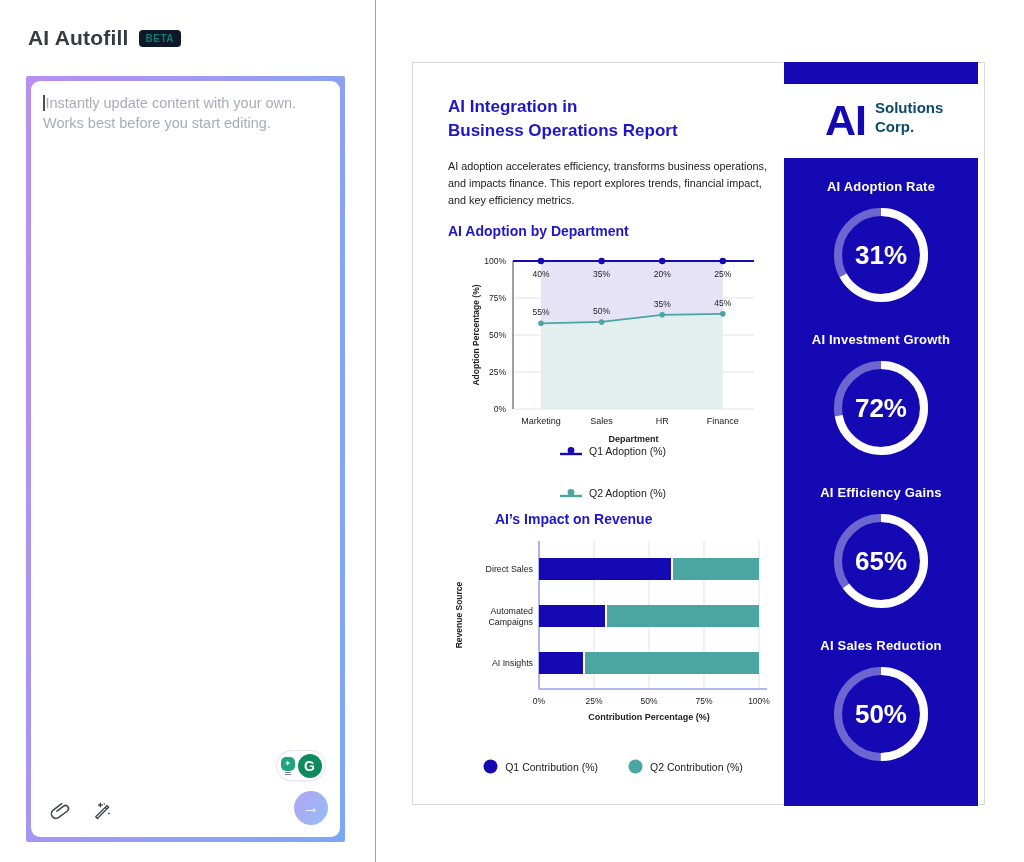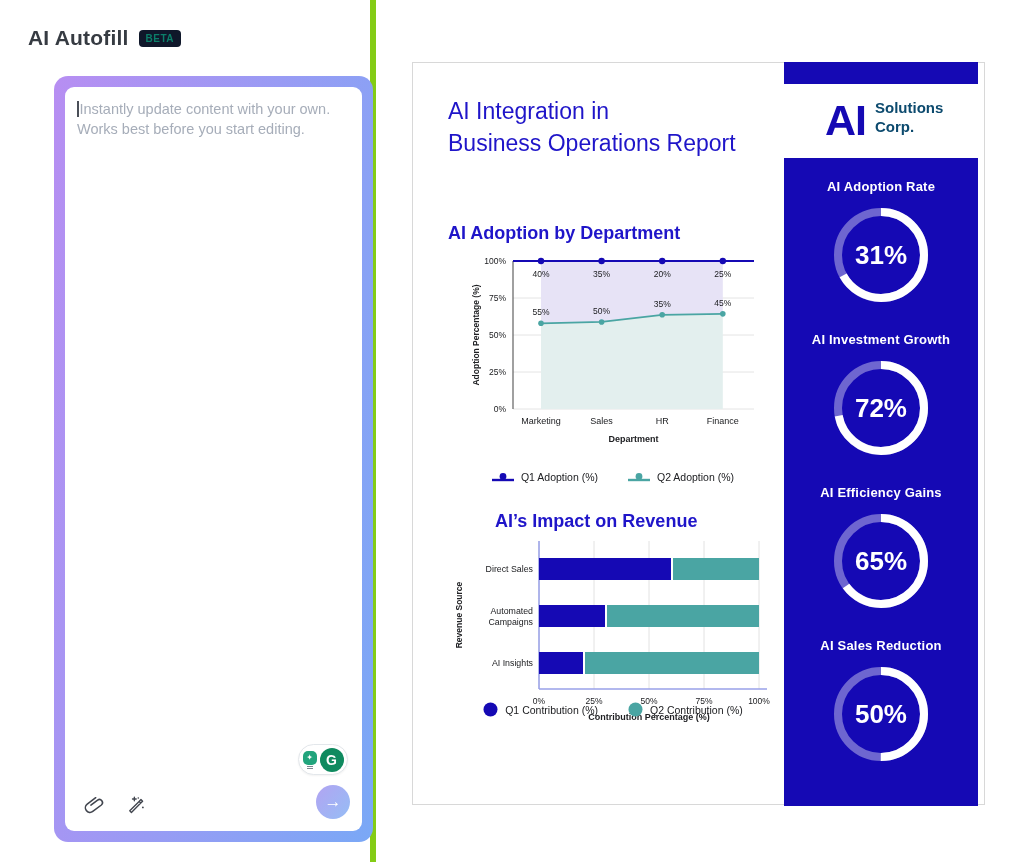--- a/index.html
+++ b/index.html
@@ -1,25 +1,25 @@
 <!DOCTYPE html>
 <html><head>
 <meta charset="utf-8">
 <style>
   * { margin:0; padding:0; box-sizing:border-box; }
   html,body { width:1024px; height:862px; background:#fff; font-family:"Liberation Sans", sans-serif; overflow:hidden; }
 
   
-  .left-panel { position:absolute; left:0; top:0; width:376px; height:862px; background:#fff; border-right:6px solid #84cc16; }
+  .left-panel { position:absolute; left:0; top:0; width:376px; height:862px; background:#fff; border-right:1px solid #84cc16; }
   .panel-header { position:absolute; left:28px; top:26px; display:flex; align-items:center; gap:10px; }
   .panel-title { font-size:21px; font-weight:bold; color:#363b42; letter-spacing:.2px; }
   .beta-badge { background:#0f172a; color:#0b7e69; font-size:10px; font-weight:bold; letter-spacing:.5px; padding:3px 7px; border-radius:4px; }
 
-  .input-wrap { position:absolute; left:26px; top:76px; width:319px; height:766px; border-radius:14px; padding:11px;
-                background:linear-gradient(100deg,#b78ef2,#7aa8f6);margin-left:28px; }
+  .input-wrap { position:absolute; left:26px; top:76px; width:319px; height:766px; border-radius:2px; padding:5px;
+                background:linear-gradient(100deg,#b78ef2,#7aa8f6); }
   .input-inner { position:relative; width:100%; height:100%; background:#fff; border-radius:9px; }
   .placeholder { position:absolute; left:12px; top:12px; right:14px; color:#a6adb9; font-size:14.5px; line-height:1.38; }
   .caret { display:inline-block; width:1.5px; height:16px; background:#4a4f58; vertical-align:-3px; margin-right:1px; }
 
   .grammarly-pill { position:absolute; right:14px; bottom:56px; width:50px; height:31px; background:#fff;
                     border:1px solid #e3e7eb; border-radius:16px; display:flex; align-items:center; justify-content:center; gap:2px;
                     box-shadow:0 1px 2px rgba(0,0,0,.05); }
   .bulb { position:relative; width:15px; height:22px; }
   .bulb-head { position:absolute; left:0; top:2px; width:14px; height:14px; background:#21a47c; border-radius:5px;
                display:flex; align-items:center; justify-content:center; color:#fff; font-size:8px; }
@@ -35,32 +35,32 @@
 
   
   .canvas { position:absolute; left:377px; top:0; width:647px; height:862px; background:#fff; }
   .page { position:absolute; left:35px; top:62px; width:573px; height:743px; background:#fff; border:1px solid #d8d8d8; }
 
   .top-bar { position:absolute; left:371px; top:-1px; width:194px; height:22px; background:var(--blue); }
   .brand { position:absolute; left:412px; top:36px; display:flex; align-items:flex-start; gap:9px; }
   .brand-logo { font-size:43px; font-weight:800; color:var(--blue); letter-spacing:-1px; line-height:1; }
   .brand-name { font-size:15px; font-weight:bold; color:#0c4a6e; line-height:1.25; }
 
-  .doc-title { position:absolute; left:35px; top:32px; font-size:23px; font-weight:normal; color:var(--hblue); line-height:1.4; }
+  .doc-title { position:absolute; left:35px; top:32px; font-size:17px; font-weight:bold; color:var(--hblue); line-height:1.4; }
   .doc-intro { position:absolute; left:35px; top:95px; width:326px; font-size:10.8px; color:#202124; line-height:1.58; }
-  .section-heading { position:absolute; font-size:18px; font-weight:bold; color:var(--hblue); }
+  .section-heading { position:absolute; font-size:14px; font-weight:bold; color:var(--hblue); }
   #sec1 { left:35px; top:160px; }
   #sec2 { left:35px; top:448px;margin-left:47px; }
 
   #line-chart { position:absolute; left:35px; top:184px; }
   #bar-chart  { position:absolute; left:35px; top:470px; }
 
   .legend { position:absolute; left:35px; width:330px; display:flex; justify-content:center; gap:30px; align-items:center; }
-  #line-legend { top:408px; }
-  #bar-legend  { top:639px; }
+  #line-legend { top:382px;flex-direction:column; }
+  #bar-legend  { top:696px; }
   .legend-item { display:flex; align-items:center; gap:7px; font-size:10.5px; color:#202124; }
 
   
   .stat-sidebar { position:absolute; left:371px; top:95px; width:194px; height:648px; background:var(--blue);
                   display:flex; flex-direction:column; align-items:center; padding-top:21px; }
   .stat { height:153px; display:flex; flex-direction:column; align-items:center; }
   .stat-label { color:#fff; font-size:13px; font-weight:bold; letter-spacing:.2px; }
   .ring-box { position:relative; width:96px; height:96px; margin-top:13px; }
   .ring-value { position:absolute; inset:0; display:flex; align-items:center; justify-content:center;
                 color:#fff; font-size:26px; font-weight:bold; }
@@ -125,20 +125,21 @@
         <span>Solutions</span><br>
         <span>Corp.</span>
       </span>
     </div>
 
     <div class="doc-title">
       <span>AI Integration in</span><br>
       <span>Business Operations Report</span>
     </div>
 
+    <div class="doc-intro">AI adoption accelerates efficiency, transforms business operations, and impacts finance. This report explores trends, financial impact, and key efficiency metrics.</div>
 
     <div class="section-heading" id="sec1">AI Adoption by Department</div>
     <svg id="line-chart" width="330" height="202" viewBox="0 0 330 202">
         <line x1="65" y1="162" x2="306" y2="162" stroke="#e4e4e4" stroke-width="1"></line>
         <text x="58" y="165" font-size="8.5" fill="#202124" text-anchor="end" font-weight="normal" transform="">0%</text>
         <line x1="65" y1="125" x2="306" y2="125" stroke="#e4e4e4" stroke-width="1"></line>
         <text x="58" y="128" font-size="8.5" fill="#202124" text-anchor="end" font-weight="normal" transform="">25%</text>
         <line x1="65" y1="88" x2="306" y2="88" stroke="#e4e4e4" stroke-width="1"></line>
         <text x="58" y="91" font-size="8.5" fill="#202124" text-anchor="end" font-weight="normal" transform="">50%</text>
         <line x1="65" y1="51" x2="306" y2="51" stroke="#e4e4e4" stroke-width="1"></line>

